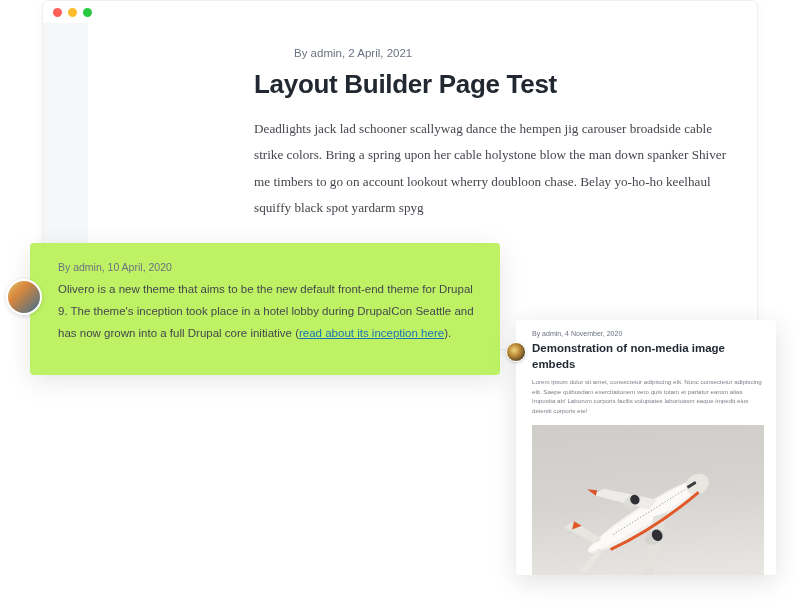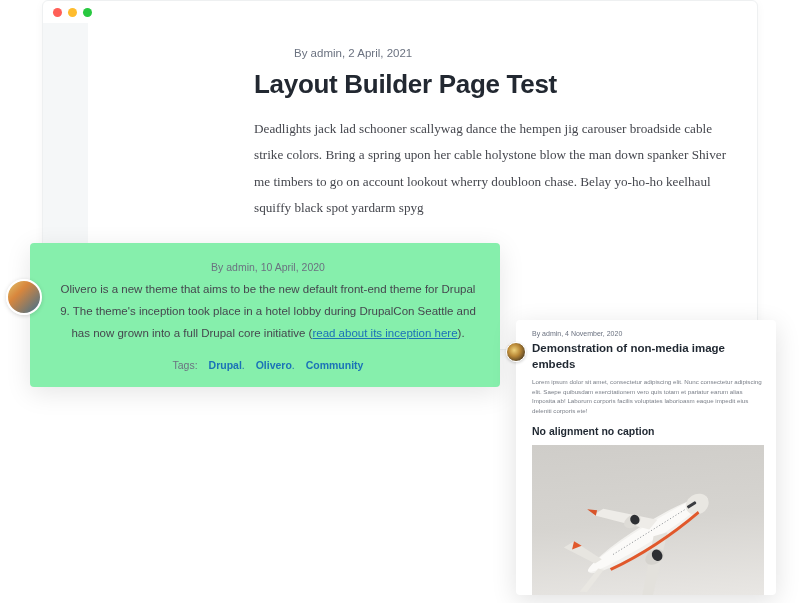--- a/index.html
+++ b/index.html
@@ -68,25 +68,24 @@
     color: #45474e;
     margin-bottom: 16px;
   }
 
   
   .card2 {
     position: absolute;
     top: 243px;
     left: 30px;
     width: 470px;
-    background: #86efac;
+    background: #bef264;
     border-radius: 4px;
     box-shadow: 0 6px 26px rgba(0,0,0,0.10);
     padding: 18px 22px 16px 48px;
-    text-align: center;
   }
   .card2 .avatar {
     position: absolute;
     left: -24px;
     top: 36px;
     width: 36px;
     height: 36px;
     border-radius: 50%;
     background: linear-gradient(135deg,#e0c26b 0%,#d8863d 35%,#3d6f8f 100%);
     border: 2px solid #fff;
@@ -206,34 +205,27 @@
     </div>
   </div>
 </div>
 
 <div class="card2">
   <div class="avatar"></div>
   <div class="meta2">By admin, 10 April, 2020</div>
   <p class="body2">
     <span>Olivero is a new theme that aims to be the new default front-end theme for Drupal 9. The theme's inception took place in a hotel lobby during DrupalCon Seattle and has now grown into a full Drupal core initiative (</span><a href="#" class="inline-link">read about its inception here</a><span>).</span>
   </p>
-  <div class="tags-row">
-    <span>Tags:</span>
-    <span class="tag">Drupal</span><span class="dot">.</span>
-    <span class="tag">Olivero</span><span class="dot">.</span>
-    <span class="tag">Community</span>
-  </div>
 </div>
 
 <div class="card3">
   <div class="avatar3"></div>
   <div class="meta3">By admin, 4 November, 2020</div>
   <h3>Demonstration of non-media image embeds</h3>
   <p class="tiny">Lorem ipsum dolor sit amet, consectetur adipiscing elit. Nunc consectetur adipiscing elit. Saepe quibusdam exercitationem vero quis totam et pariatur earum alias Imposita ab! Laborum corporis facilis voluptates laborioasm eaque impedit eius deleniti corporis ete!</p>
-  <h4>No alignment no caption</h4>
   <div class="plane-img">
     <svg viewBox="0 0 240 150" preserveAspectRatio="xMidYMid slice">
 
       <g transform="translate(120,90) rotate(-32)">
 
         <ellipse cx="0" cy="0" rx="70" ry="11" fill="#f2f1ee"></ellipse>
         <ellipse cx="0" cy="-1" rx="70" ry="8" fill="#fbfaf8"></ellipse>
 
         <ellipse cx="58" cy="0" rx="12" ry="10" fill="#e9e7e2"></ellipse>
 

